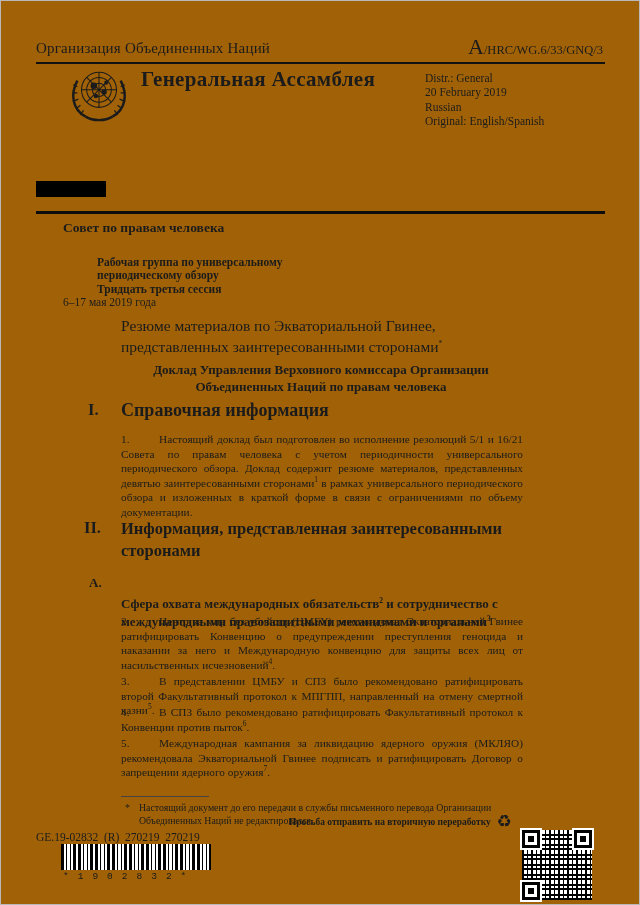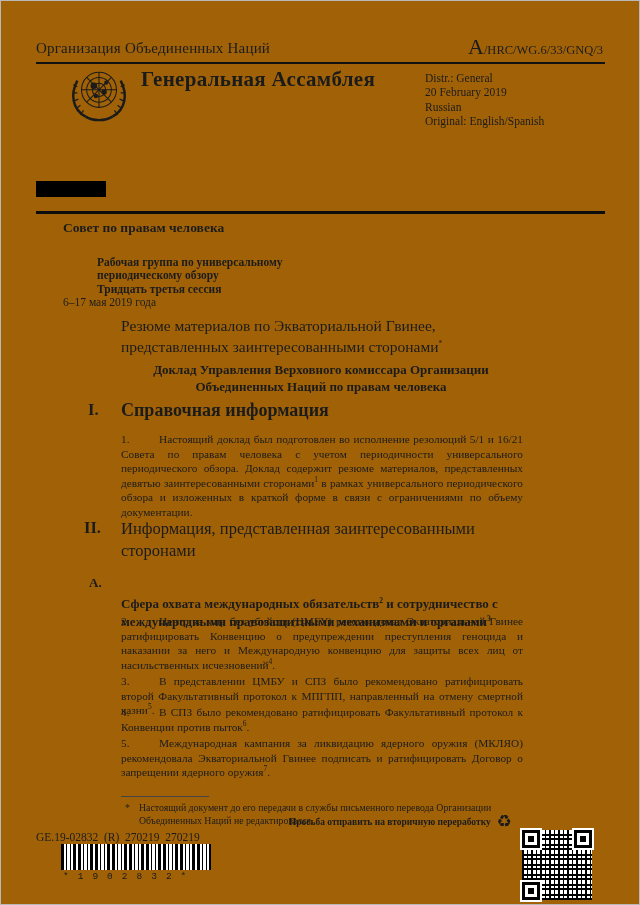--- a/index.html
+++ b/index.html
@@ -32,21 +32,21 @@
   .session .b { font-weight:bold;margin-left:34px; }
 
   
   .doc-title { left:120px; top:307px; width:420px; font-size:15.5px; font-weight:normal; line-height:20.5px;margin-top:8px; }
   .doc-subtitle { left:120px; top:360px; width:400px; font-size:13px; font-weight:bold; line-height:17px;text-align:center; }
 
   .roman { font-weight:bold; font-size:16.5px; }
   .h-num-1 { left:87px; top:399px; }
   .h-text-1 { left:120px; top:399px; font-size:18px; font-weight:bold; }
   .h-num-2 { left:83px; top:517px; }
-  .h-text-2 { left:120px; top:517px; width:400px; font-size:16.5px; font-weight:normal; line-height:21.5px; }
+  .h-text-2 { left:120px; top:517px; width:400px; font-size:16.5px; font-weight:bold; line-height:21.5px; }
   .h-num-A { left:88px; top:574px; font-size:13px; font-weight:bold; }
   .h-text-A { left:120px; top:574px; width:390px; font-size:13px; font-weight:bold; line-height:17.5px;margin-top:20px; }
 
   
   .body-para {
     left:120px; width:402px; font-size:11.3px; line-height:14.6px;
     text-align:justify;
   }
   .pnum { display:inline-block; width:38px; }
   sup { font-size:7.5px; vertical-align:super; line-height:0; }

